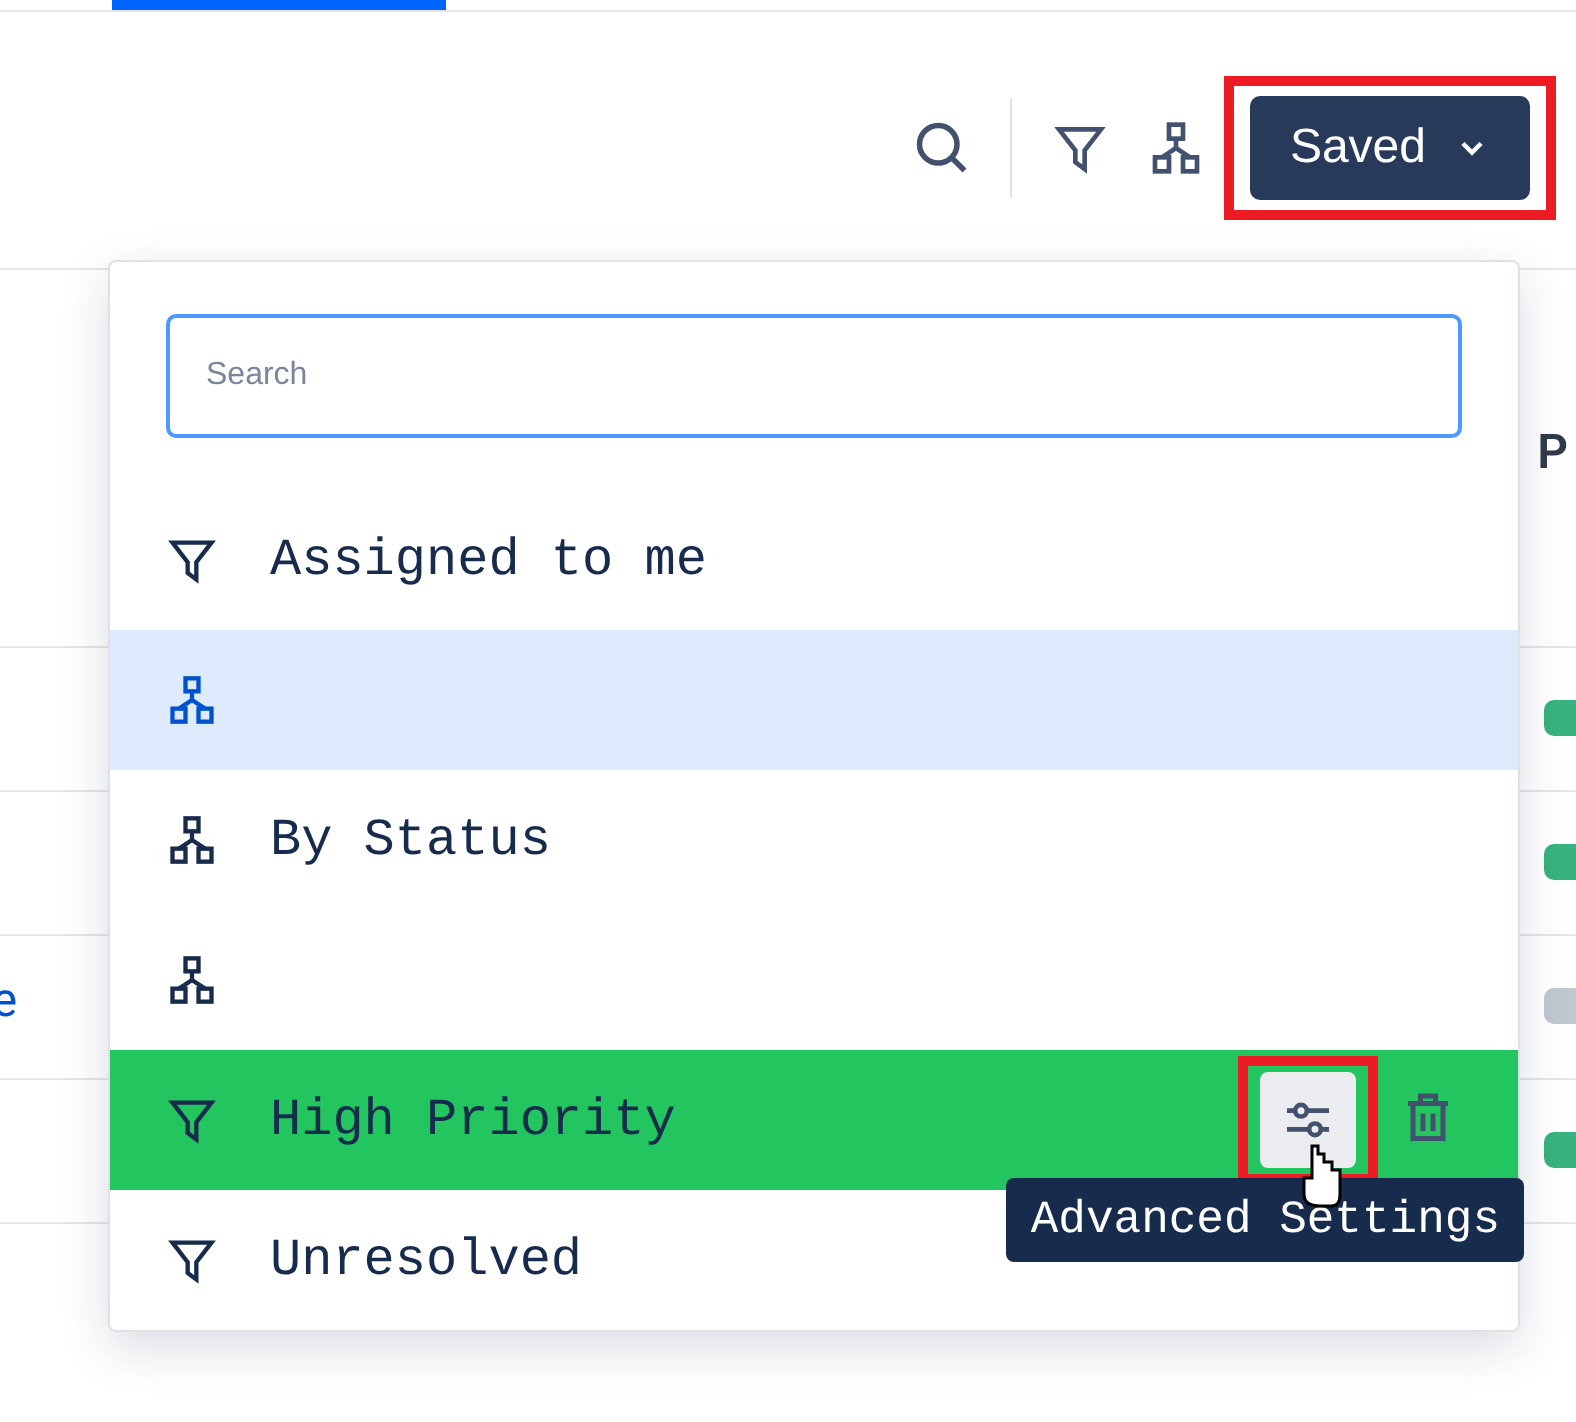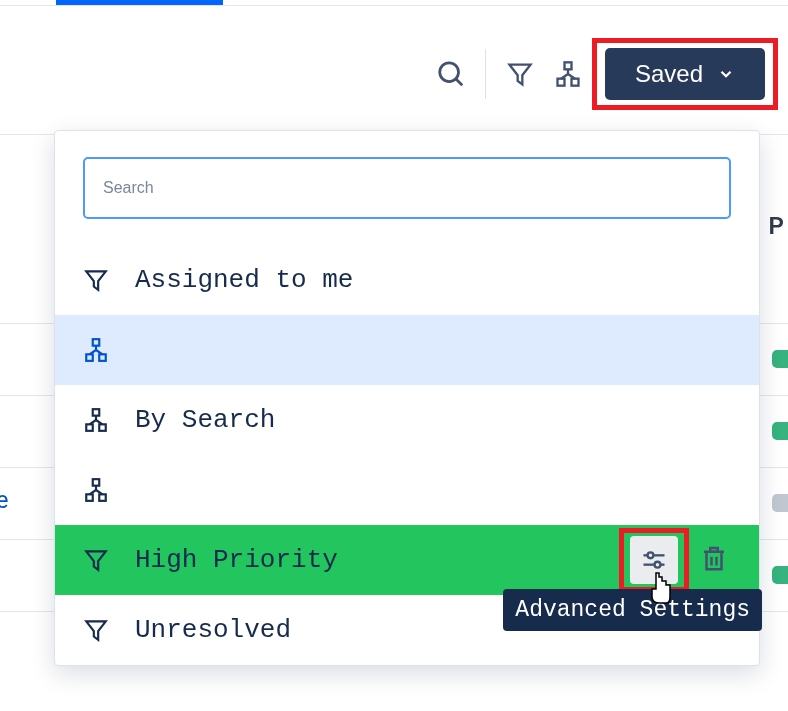--- a/index.html
+++ b/index.html
@@ -57,21 +57,21 @@
   .saved-btn-wrap {
     border: 5px solid #ed1b24;
     padding: 5px 8px;
     display: inline-block;
   }
   .saved-btn {
     background: #283a5a;
     color: #ffffff;
     border: none;
     border-radius: 5px;
-    padding: 12px 30px;
+    padding: 12px 20px;
     font-size: 24px;
     display: flex;
     align-items: center;
     gap: 14px;
     cursor: pointer;
   }
 
   
   .toolbar-sep {
     position: absolute;
@@ -314,21 +314,21 @@
 
     <li class="list-item">
       <span class="item-icon">
         <svg width="26" height="26" viewBox="0 0 24 24" fill="none" stroke="currentColor" stroke-width="2">
             <rect x="9" y="2" width="6" height="6"></rect>
             <rect x="3" y="16" width="6" height="6"></rect>
             <rect x="15" y="16" width="6" height="6"></rect>
             <path d="M12 8 L12 12 M12 12 L6 16 M12 12 L18 16"></path>
           </svg>
       </span>
-      <span>By Search</span>
+      <span>By Status</span>
     </li>
 
     <li class="list-item">
       <span class="item-icon">
         <svg width="26" height="26" viewBox="0 0 24 24" fill="none" stroke="currentColor" stroke-width="2">
             <rect x="9" y="2" width="6" height="6"></rect>
             <rect x="3" y="16" width="6" height="6"></rect>
             <rect x="15" y="16" width="6" height="6"></rect>
             <path d="M12 8 L12 12 M12 12 L6 16 M12 12 L18 16"></path>
           </svg>

